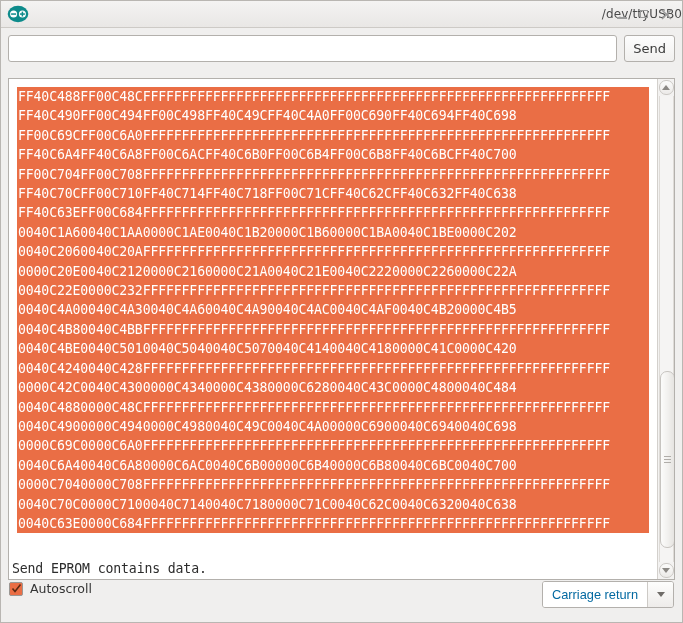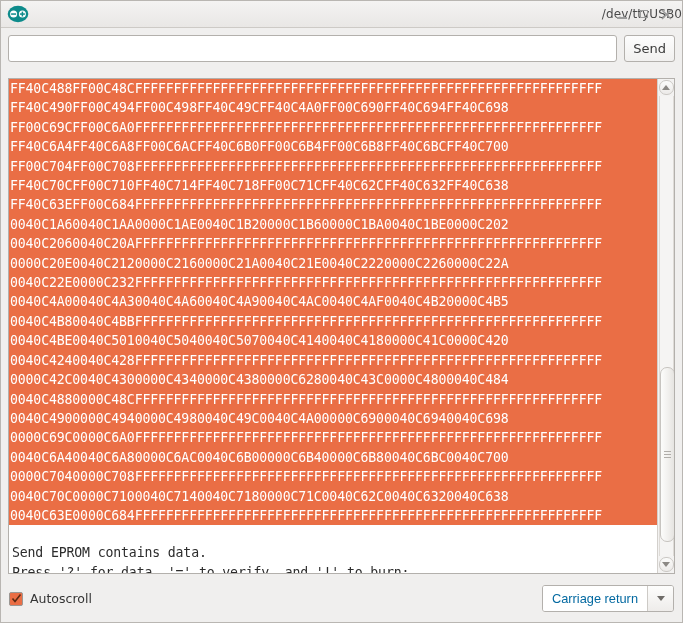--- a/index.html
+++ b/index.html
@@ -148,21 +148,21 @@
   }
   .hexblock {
     background: #ea6e45;
     color: #ffffff;
     font-family: "DejaVu Sans Mono", "Liberation Mono", monospace;
     font-size: 13.2px;
     line-height: 19.4px;
     letter-spacing: -0.15px;
     white-space: pre;
     padding: 0 0 0 1px;
-    margin: 0;
+    margin: 8px;
     overflow: hidden;
   }
   .msgblock {
     color: #2c2c2c;
     font-family: "DejaVu Sans Mono", "Liberation Mono", monospace;
     font-size: 13.2px;
     line-height: 19.4px;
     letter-spacing: -0.15px;
     white-space: pre;
     padding: 18px 0 0 3px;
@@ -236,23 +236,23 @@
   }
   .sb-grip i {
     display: block;
     height: 1px;
     background: #b0ada9;
   }
 
   
   .bottombar {
     flex: 0 0 auto;
-    height: 48px;
-    display: flex;
-    align-items: center;
+    height: 42px;
+    display: flex;
+    align-items: flex-start;
     padding: 0 8px;
     background: #f0efee;
     box-sizing: border-box;
     gap: 8px;
     border-top: 1px solid transparent;
   }
   .autoscroll {
     display: flex;
     align-items: center;
     gap: 7px;

